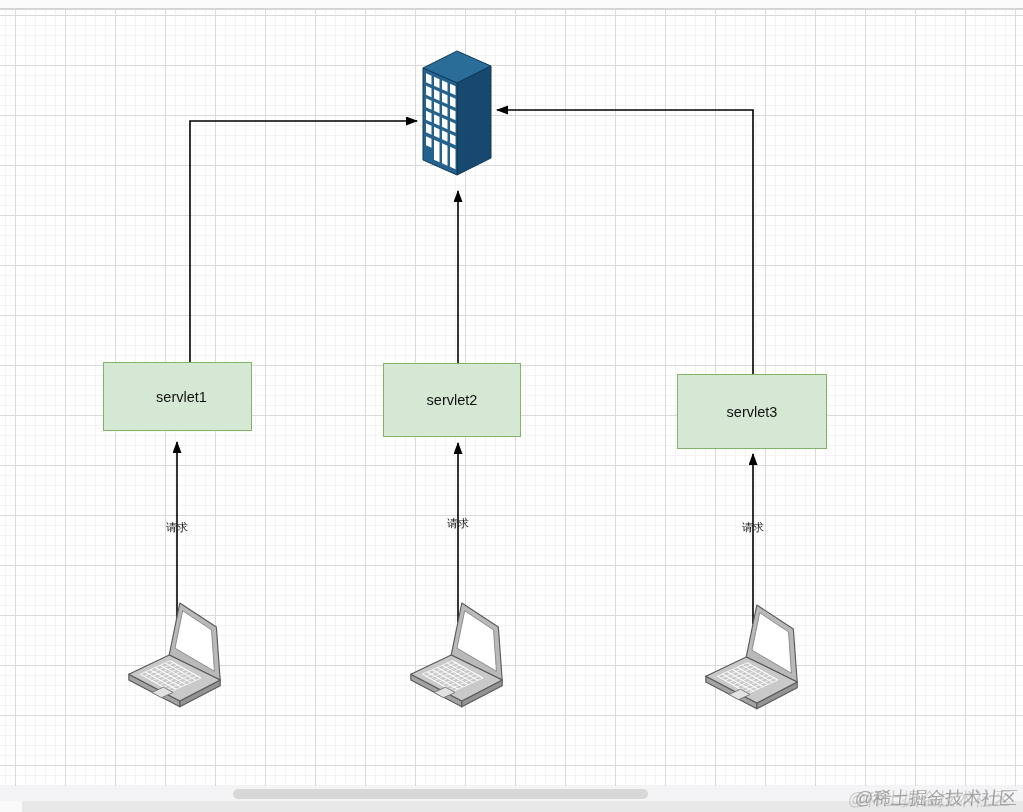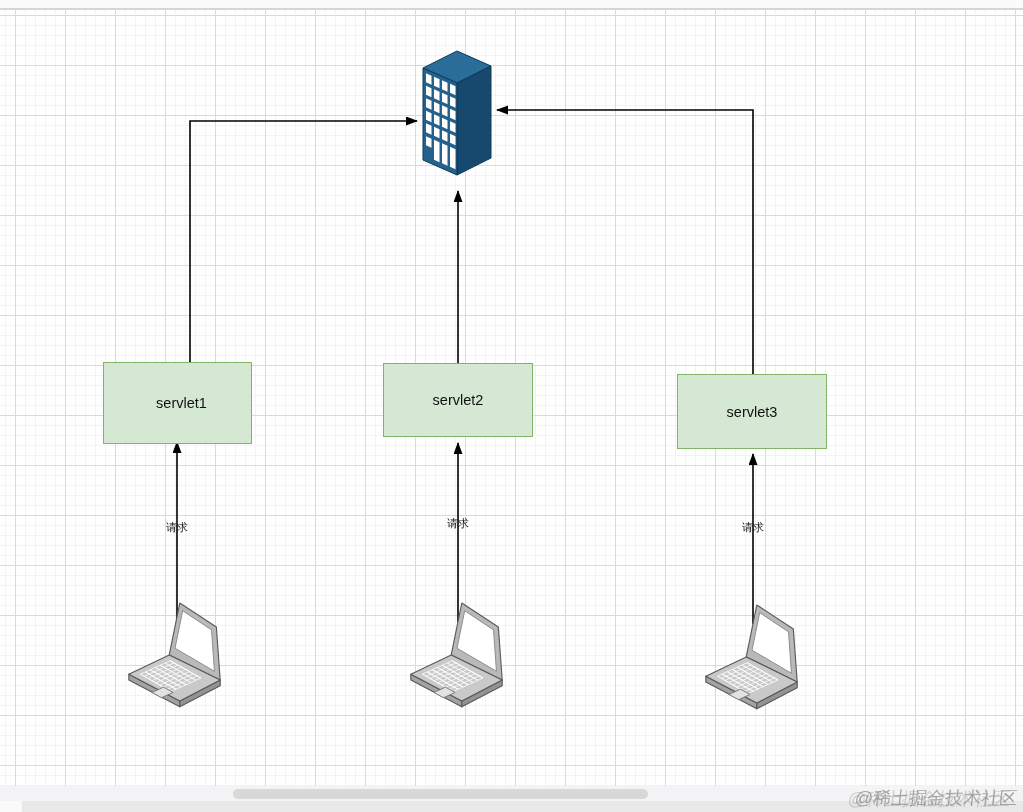--- a/index.html
+++ b/index.html
@@ -80,24 +80,24 @@
             <rect x="21" y="73" width="5.5" height="9"></rect>
             <rect x="29" y="73" width="5.5" height="9"></rect>
           <rect x="5" y="86" width="5.5" height="9"></rect>
           <rect x="13" y="86" width="5.5" height="20"></rect>
             <rect x="21" y="86" width="5.5" height="20"></rect>
             <rect x="29" y="86" width="5.5" height="20"></rect>
         </g>
       </svg>
     </div>
 
-    <div class="node" style="left:103px;top:352px;width:149px;height:82px;padding-left:8px;">
+    <div class="node" style="left:103px;top:352px;width:149px;height:69px;padding-left:8px;">
       <span>servlet1</span>
     </div>
-    <div class="node" style="left:383px;top:353px;width:150px;height:74px;">
+    <div class="node" style="left:383px;top:353px;width:138px;height:74px;">
       <span>servlet2</span>
     </div>
     <div class="node" style="left:677px;top:364px;width:150px;height:75px;">
       <span>servlet3</span>
     </div>
 
     <span class="edge-label" style="left:177px;top:510px;">请求</span>
     <span class="edge-label" style="left:458px;top:506px;">请求</span>
     <span class="edge-label" style="left:753px;top:510px;">请求</span>
 

